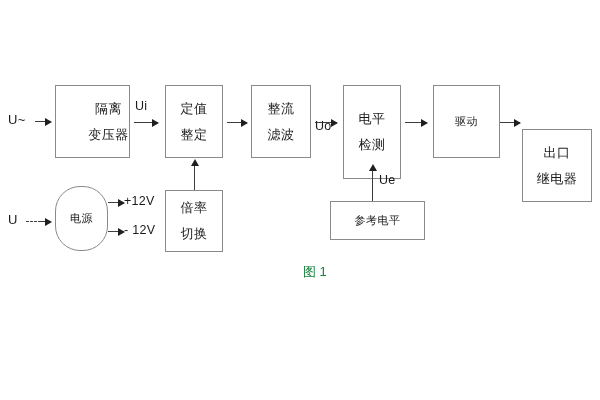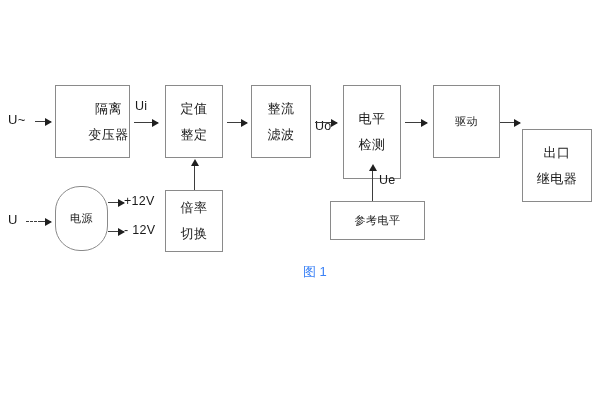--- a/index.html
+++ b/index.html
@@ -48,21 +48,21 @@
     color: #1a1a1a;
     font-size: 13px;
     white-space: nowrap;
     letter-spacing: 0.3px;
   }
   .label.sig {
     font-size: 12.5px;
   }
   .caption {
     position: absolute;
-    color: #3b82f6;
+    color: #15803d;
     font-size: 13px;
     white-space: nowrap;
   }
   
   .arrow-h {
     position: absolute;
     height: 1px;
     background: #3d3d3d;
   }
   .arrow-h::after {

